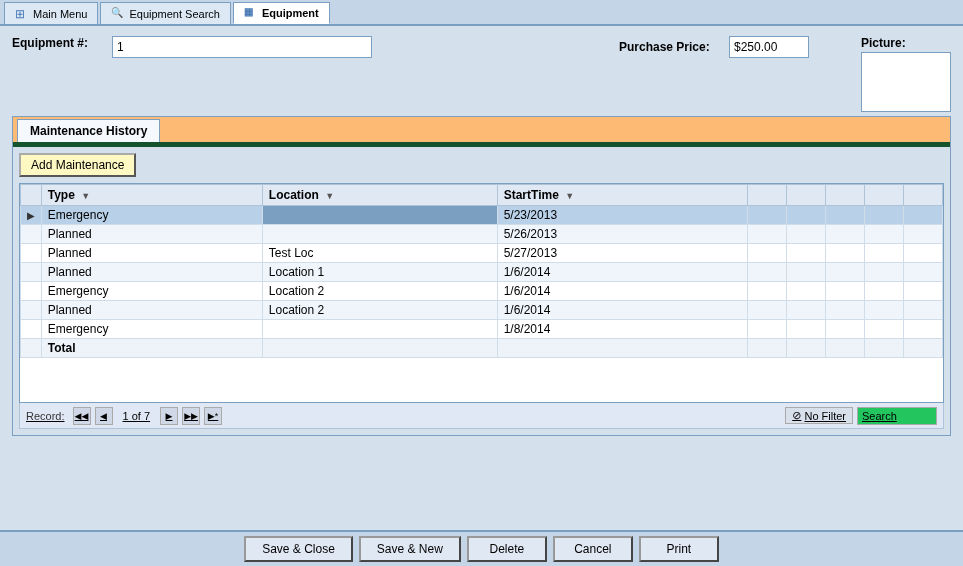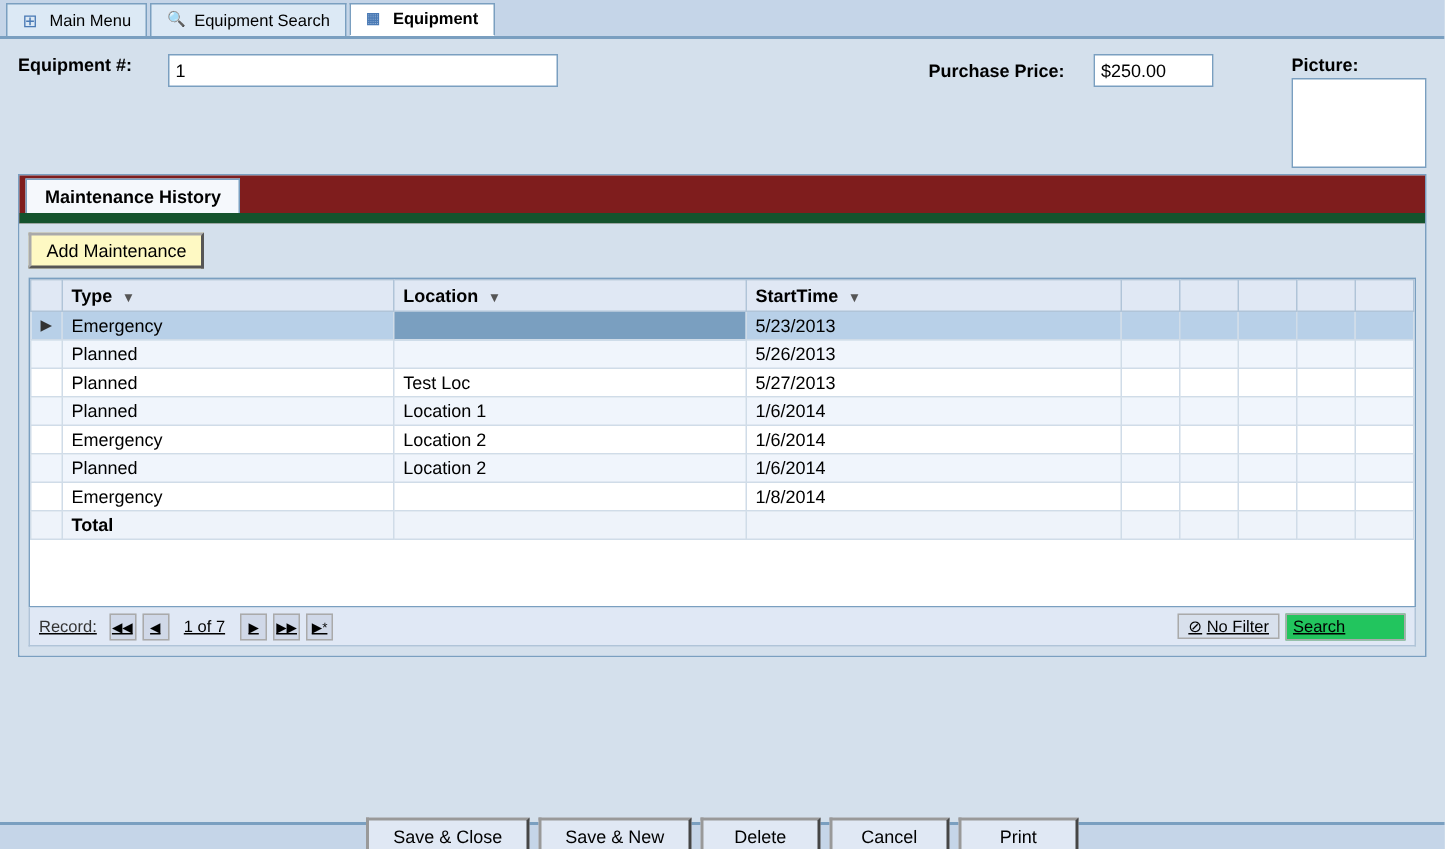--- a/index.html
+++ b/index.html
@@ -86,22 +86,22 @@
       height: 60px;
     }
 
     
     .maint-tab-container {
       border: 1px solid #7a9fc0;
       background: #e8f0f8;
       margin-bottom: 4px;
     }
     .maint-tab-header {
-      background: #7f1d1d;
-      border-bottom: 7px solid #14532d;
+      background: #fdba74;
+      border-bottom: 5px solid #14532d;
       padding: 0;
       display: flex;
     }
     .maint-tab-label {
       padding: 4px 12px;
       border: 1px solid #7a9fc0;
       border-bottom: none;
       background: #f5f8fc;
       font-weight: bold;
       font-size: 12px;
@@ -234,21 +234,21 @@
 
     
     .bottom-bar {
       display: flex;
       align-items: center;
       justify-content: center;
       background: #c5d5e8;
       border-top: 2px solid #7a9fc0;
       padding: 0 8px;
       gap: 6px;
-      height: 18px;
+      height: 36px;
       position: absolute;
       bottom: 0;
       left: 0;
       right: 0;
     }
     .bottom-btn {
       border: 2px outset #999;
       background: #e0e8f4;
       padding: 4px 16px;
       cursor: pointer;

